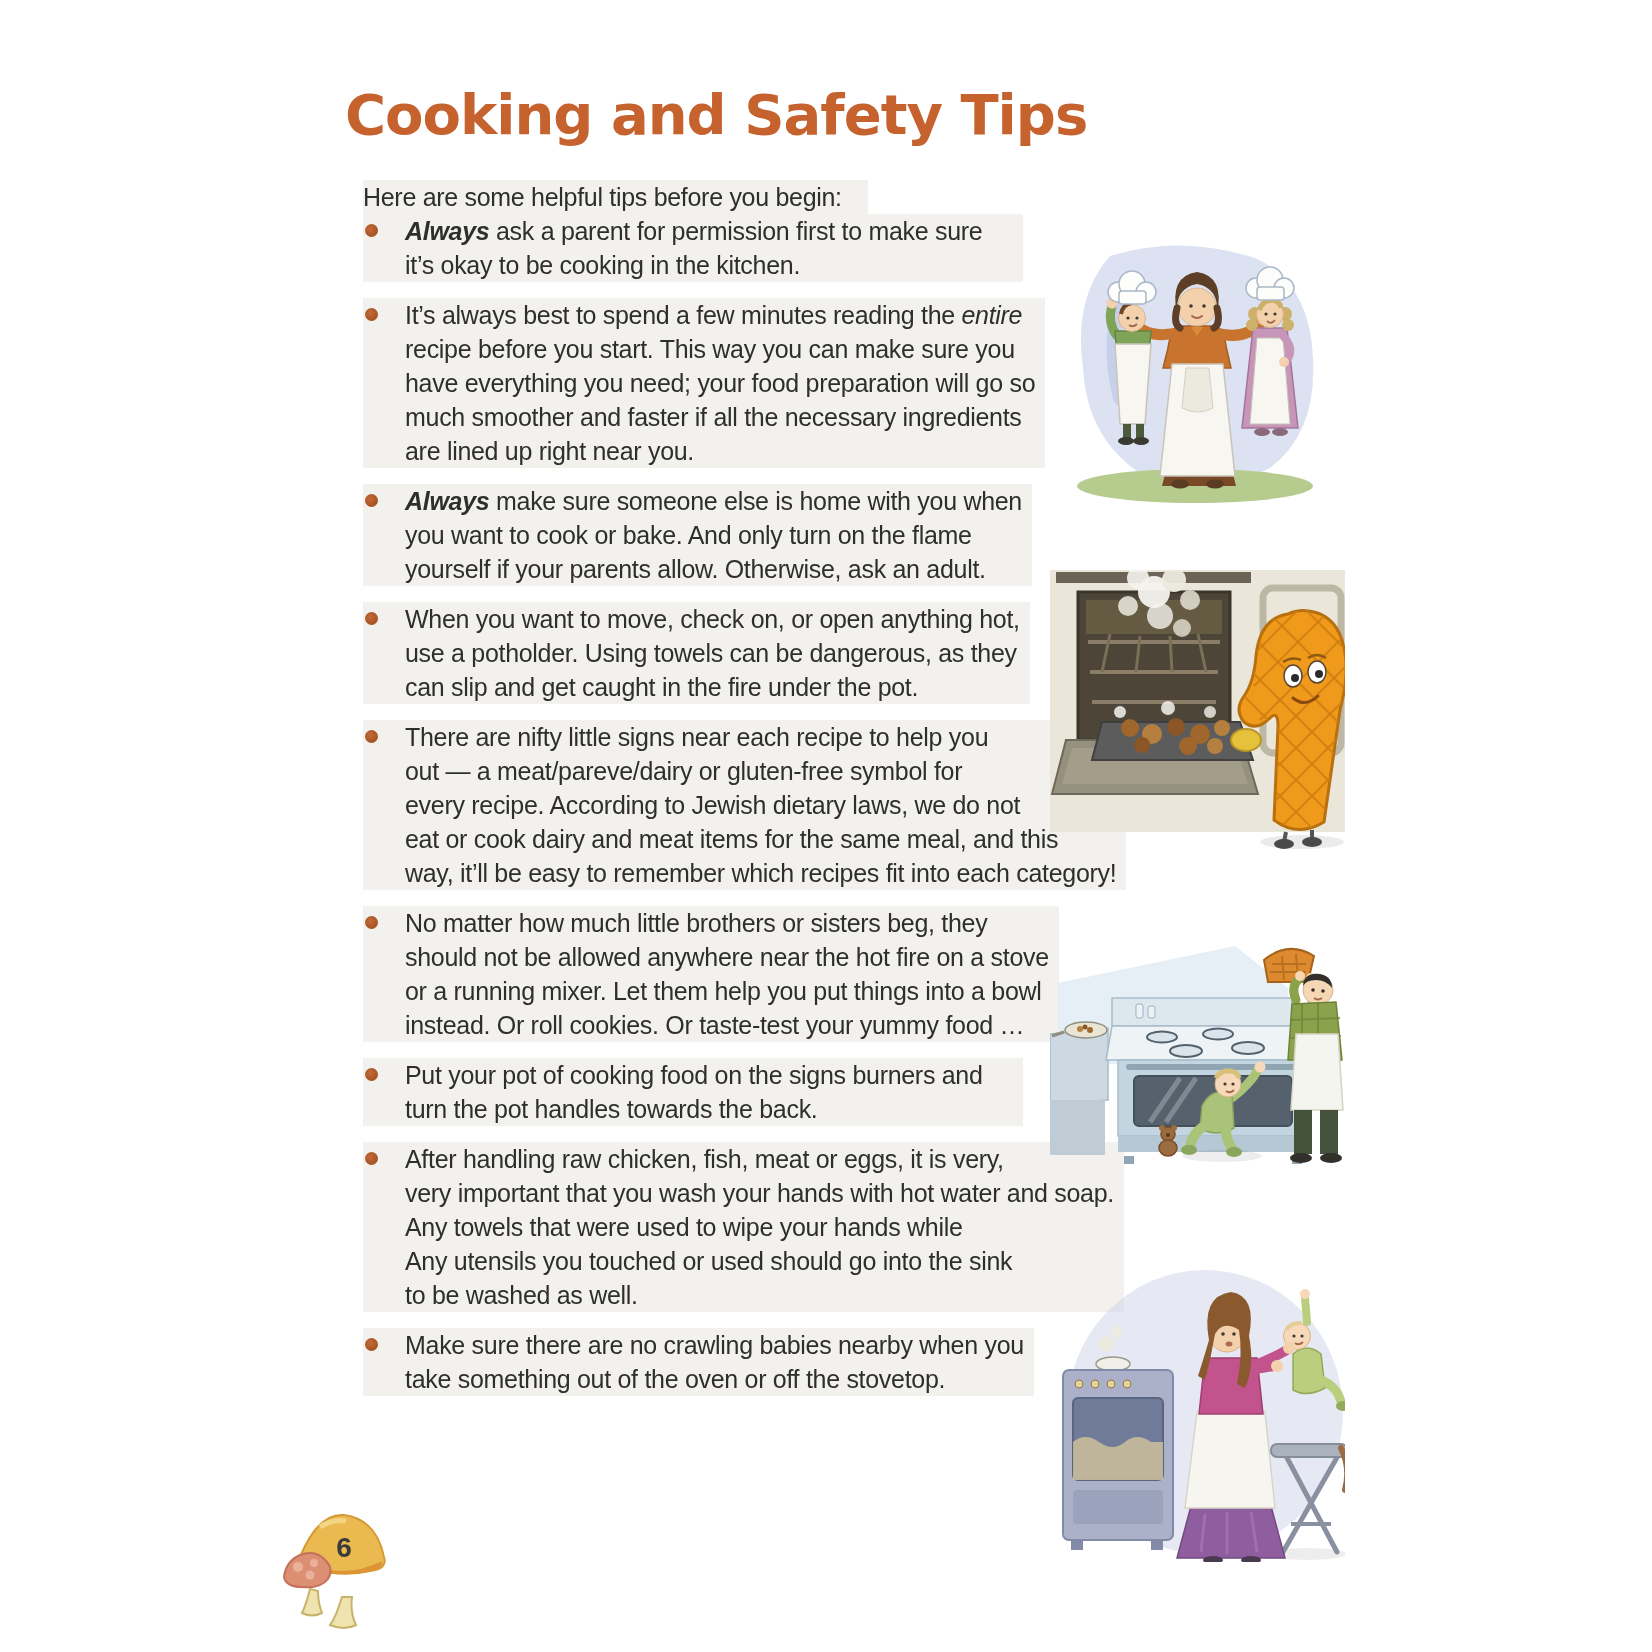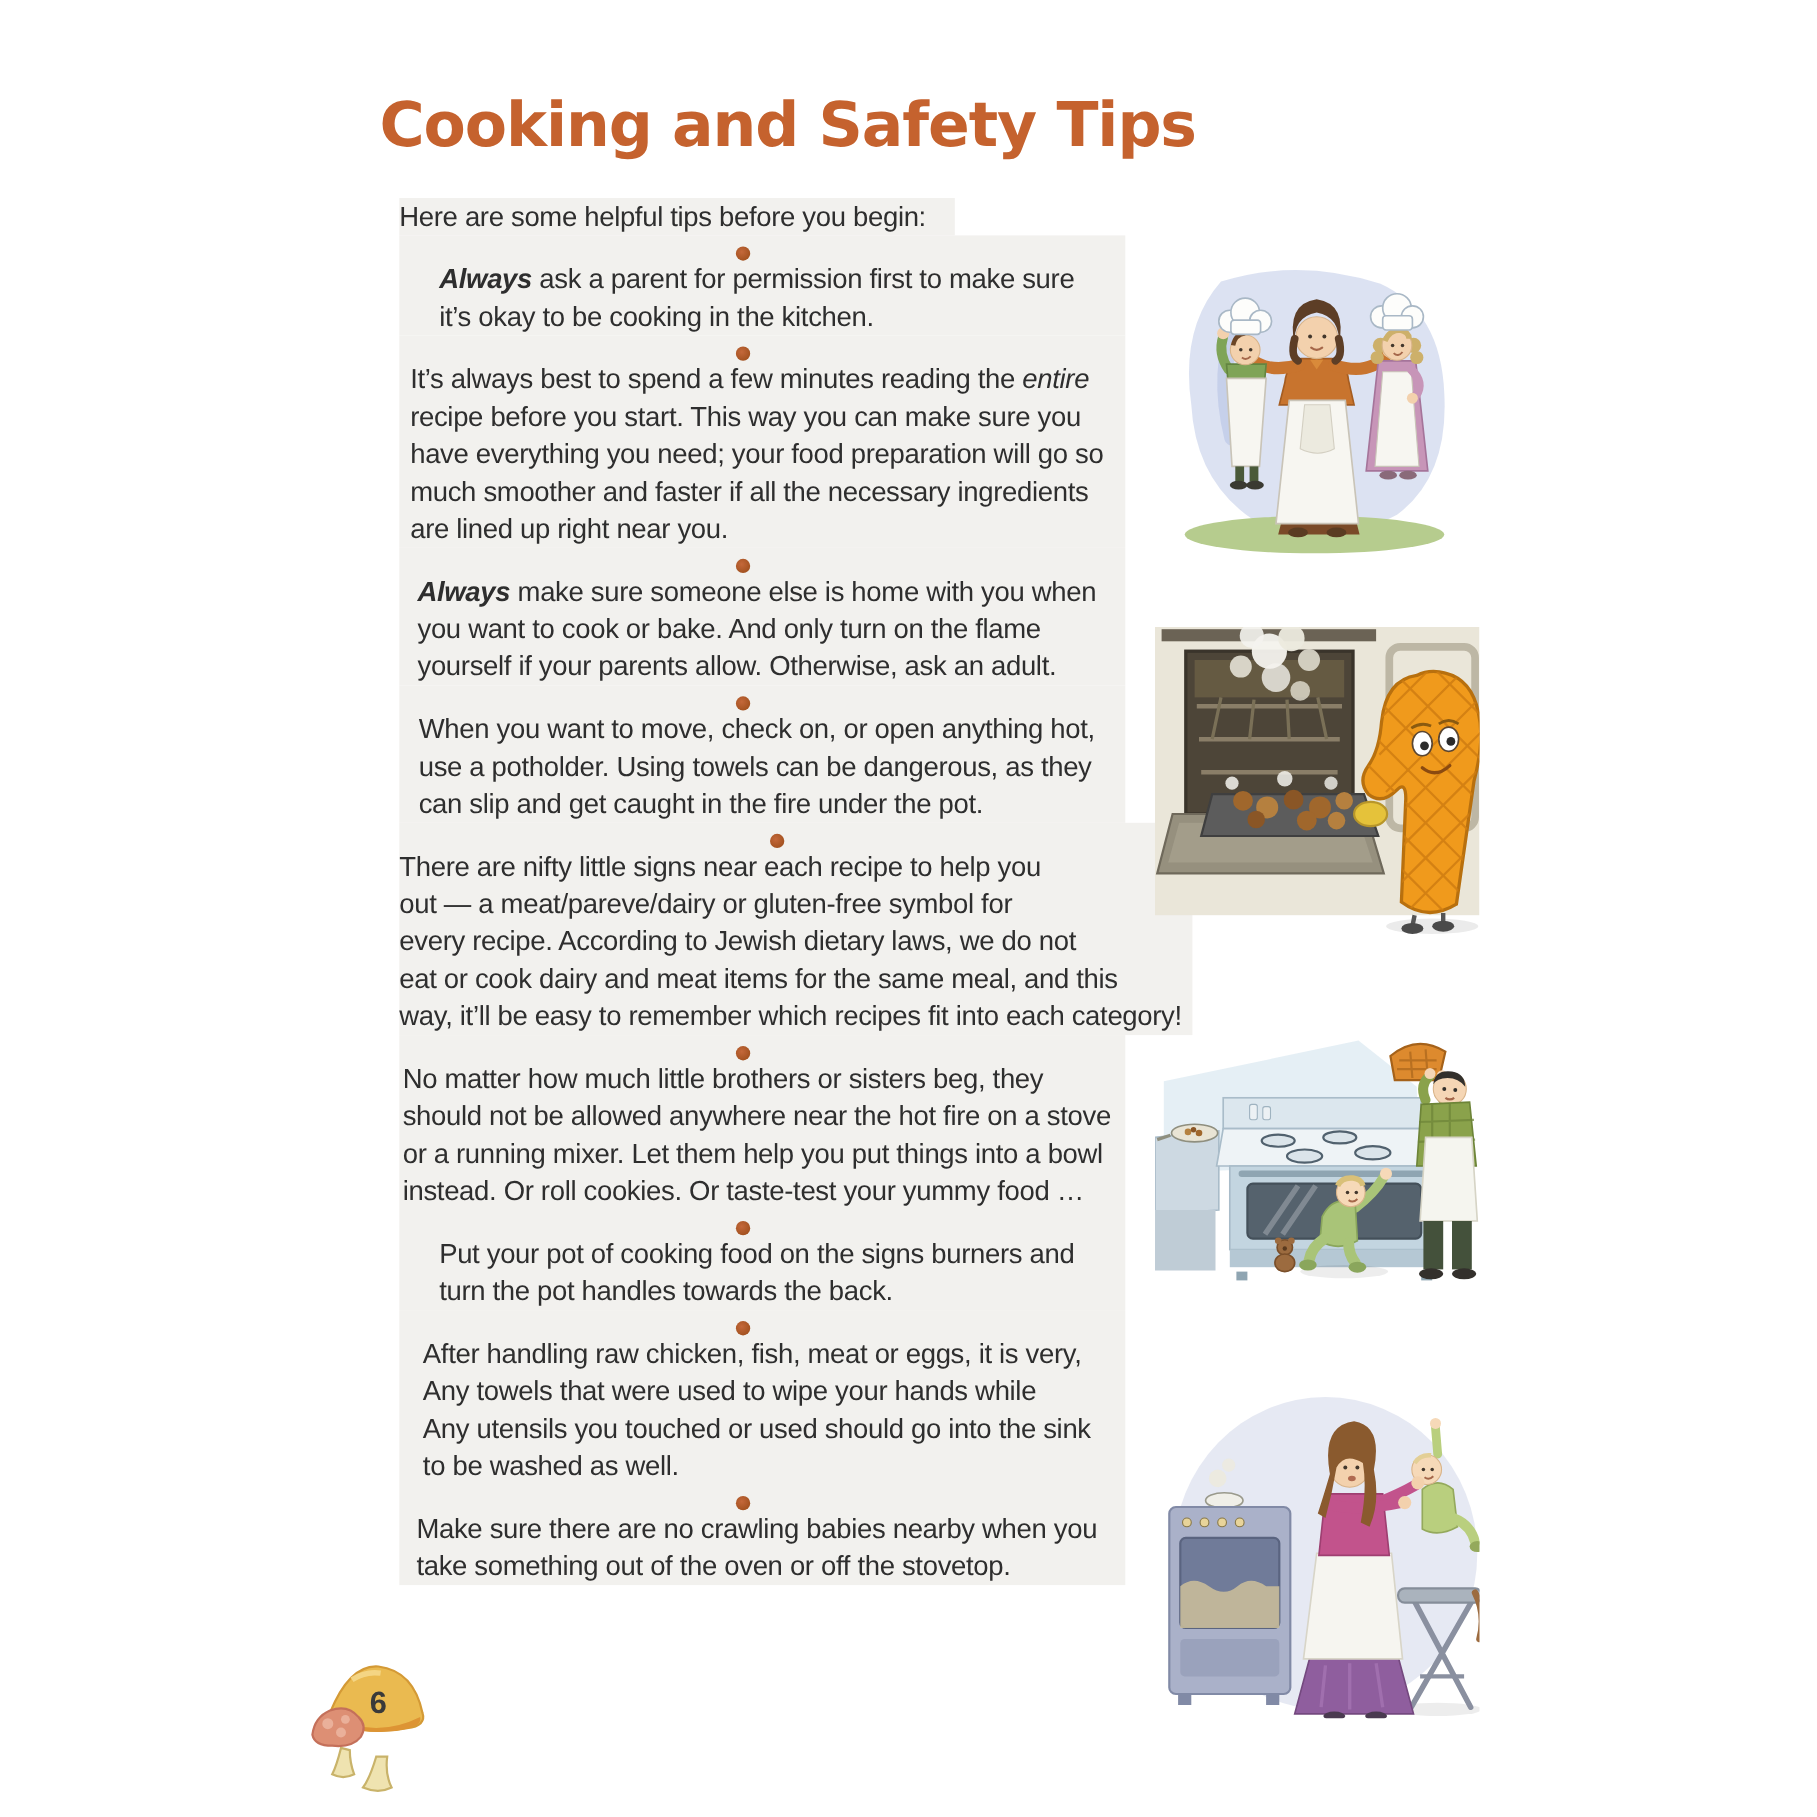--- a/index.html
+++ b/index.html
@@ -32,27 +32,26 @@
   }
   .intro {
     display:inline-block;
     background:var(--scan_band, #f2f1ee);
     padding-right:26px;
     margin-bottom:0;
   }
   ul.tips { list-style:none; }
   li.tip {
     display:flex;
-    align-items:center;
-    margin-bottom:0;
+    align-items:flex-start;
+    margin-bottom:16px;
     background:var(--scan_band, #f2f1ee);
     min-width:660px;
     width:fit-content;
     padding-right:10px;
-    flex-direction:column;
   }
   .dot {
     flex:0 0 13px;
     width:13px; height:13px;
     border-radius:50%;
     background:radial-gradient(circle at 40% 38%, #c4683a 0%, var(--bullet_color, #a2511f) 75%);
     margin:10px 27px 0 2px;
   }
   .tip-text .line { white-space:nowrap; }
   .bold-italic { font-weight:bold; font-style:italic; }
@@ -125,20 +124,21 @@
         <span class="dot"></span>
         <div class="tip-text">
           <div class="line"><span>Put your pot of cooking food on the signs burners and</span></div>
           <div class="line"><span>turn the pot handles towards the back.</span></div>
         </div>
       </li>
       <li class="tip">
         <span class="dot"></span>
         <div class="tip-text">
           <div class="line"><span>After handling raw chicken, fish, meat or eggs, it is very,</span></div>
+          <div class="line"><span>very important that you wash your hands with hot water and soap.</span></div>
           <div class="line"><span>Any towels that were used to wipe your hands while</span></div>
           <div class="line"><span>Any utensils you touched or used should go into the sink</span></div>
           <div class="line"><span>to be washed as well.</span></div>
         </div>
       </li>
       <li class="tip">
         <span class="dot"></span>
         <div class="tip-text">
           <div class="line"><span>Make sure there are no crawling babies nearby when you</span></div>
           <div class="line"><span>take something out of the oven or off the stovetop.</span></div>

